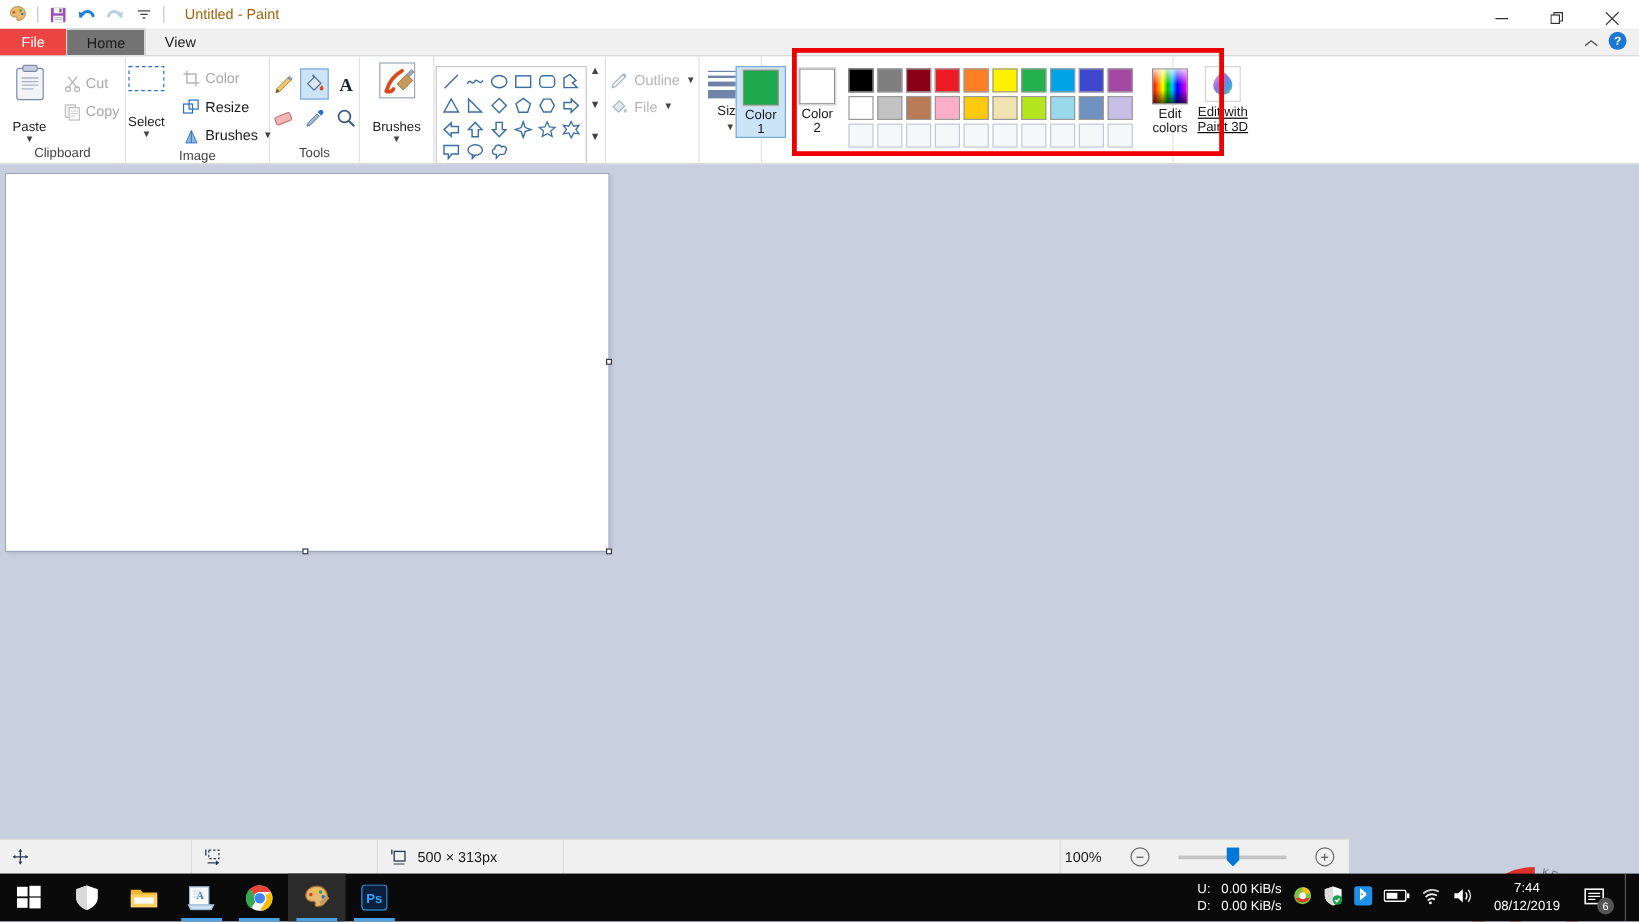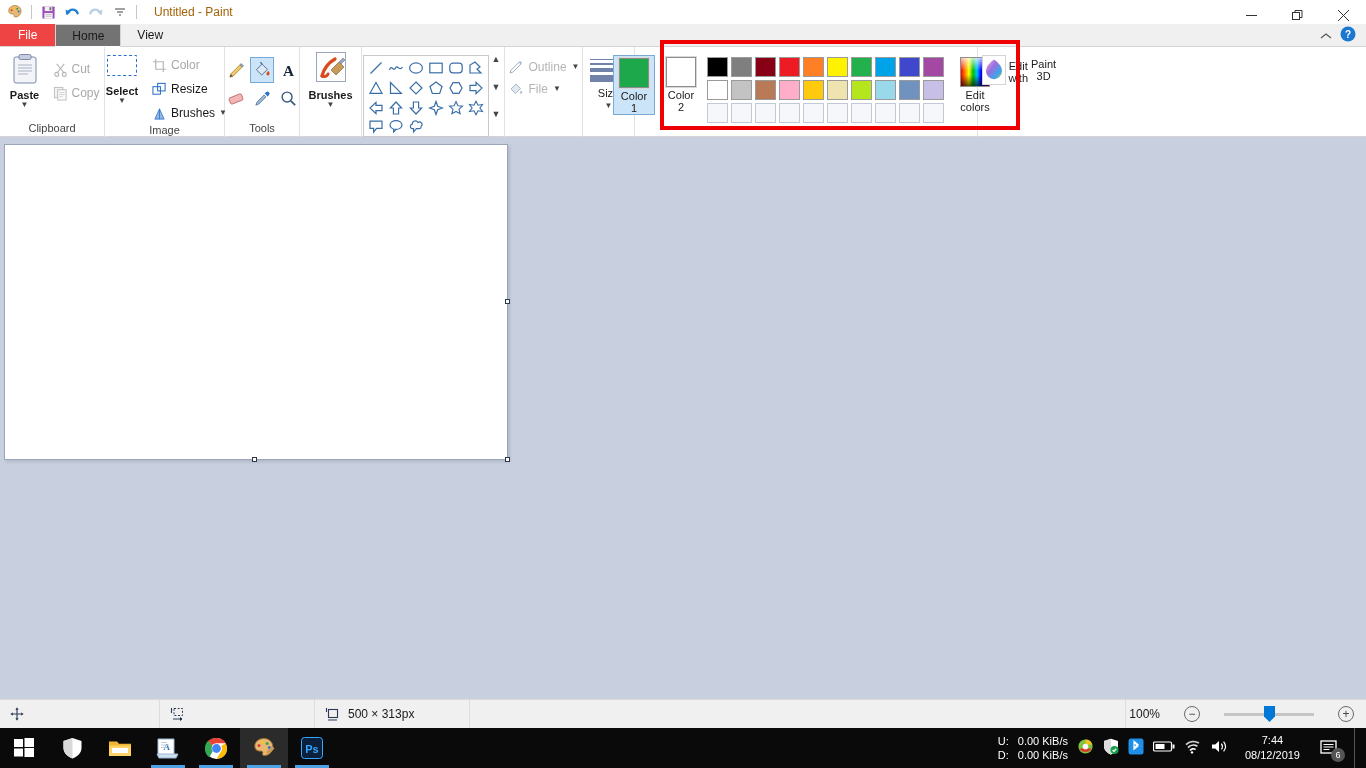--- a/index.html
+++ b/index.html
@@ -77,21 +77,21 @@
     width: 100%; text-align: center;
   }
 
   
   .clipboard { width: 105px; }
   .cb-inner { display: flex; gap: 2px; padding-top: 2px; }
   .big-btn {
     width: 46px; display: flex; flex-direction: column; align-items: center;
     font-size: 11px; color: #1a1a1a;
   }
-  .big-btn .lbl { margin-top: 4px; text-align: right; line-height: 12px; font-weight: bold; }
+  .big-btn .lbl { margin-top: 15px; text-align: right; line-height: 12px; }
   .caret { font-size: 8px; line-height: 8px; color: #444; }
   .small-col { display: flex; flex-direction: column; gap: 4px; padding-top: 6px; }
   .small-btn {
     display: flex; align-items: center; gap: 4px;
     font-size: 12px; color: #a8a8a8; height: 20px; padding: 0 3px;
   }
   .small-btn.enabled { color: #1a1a1a; }
 
   
   .imagegrp { width: 120px; }
@@ -200,21 +200,21 @@
     background: #fff; border: 1px solid #30364a;
   }
 
   .watermark {
     position: absolute; left: 1218px; top: 583px;
     width: 122px; height: 112px; opacity: .92;
   }
 
   
   .statusbar {
-    position: absolute; top: 699px; left: 0; width: 1366px; height: 29px;
+    position: absolute; top: 699px; left: 0; width: 1124px; height: 29px;
     background: #f0f0f0; border-top: 1px solid #dcdcdc;
     display: flex; align-items: center;
     font-size: 12px; color: #1a1a1a;
   }
   .sb-cell {
     height: 29px; display: flex; align-items: center; gap: 7px;
     padding: 0 10px; border-right: 1px solid #dcdcdc;
   }
   .sb-spacer { flex: 1; }
   .zoomctl { display: flex; align-items: center; gap: 24px; padding-right: 12px; }
@@ -704,21 +704,21 @@
             <span class="ec-lbl">Edit</span>
             <span class="ec-lbl" style="margin-top:0;">colors</span>
           </div>
         </div>
       </div>
       <div class="group-label">Colors</div>
     </div>
 
     <div class="group p3dgrp">
       <div class="group-body">
-        <div style="display:flex;flex-direction:row;align-items:center;padding-top:4px;">
+        <div style="display:flex;flex-direction:column;align-items:center;padding-top:4px;text-decoration:underline;">
           <div class="p3d-chip">
             <svg width="22" height="24" viewBox="0 0 22 24">
               <defs>
                 <linearGradient id="p3dg" x1="0" y1="0" x2="1" y2="1">
                   <stop offset="0%" stop-color="#f7b0d4"></stop>
                   <stop offset="40%" stop-color="#9a6ee0"></stop>
                   <stop offset="75%" stop-color="#3aa7e8"></stop>
                   <stop offset="100%" stop-color="#f5c518"></stop>
                 </linearGradient>
               </defs>

